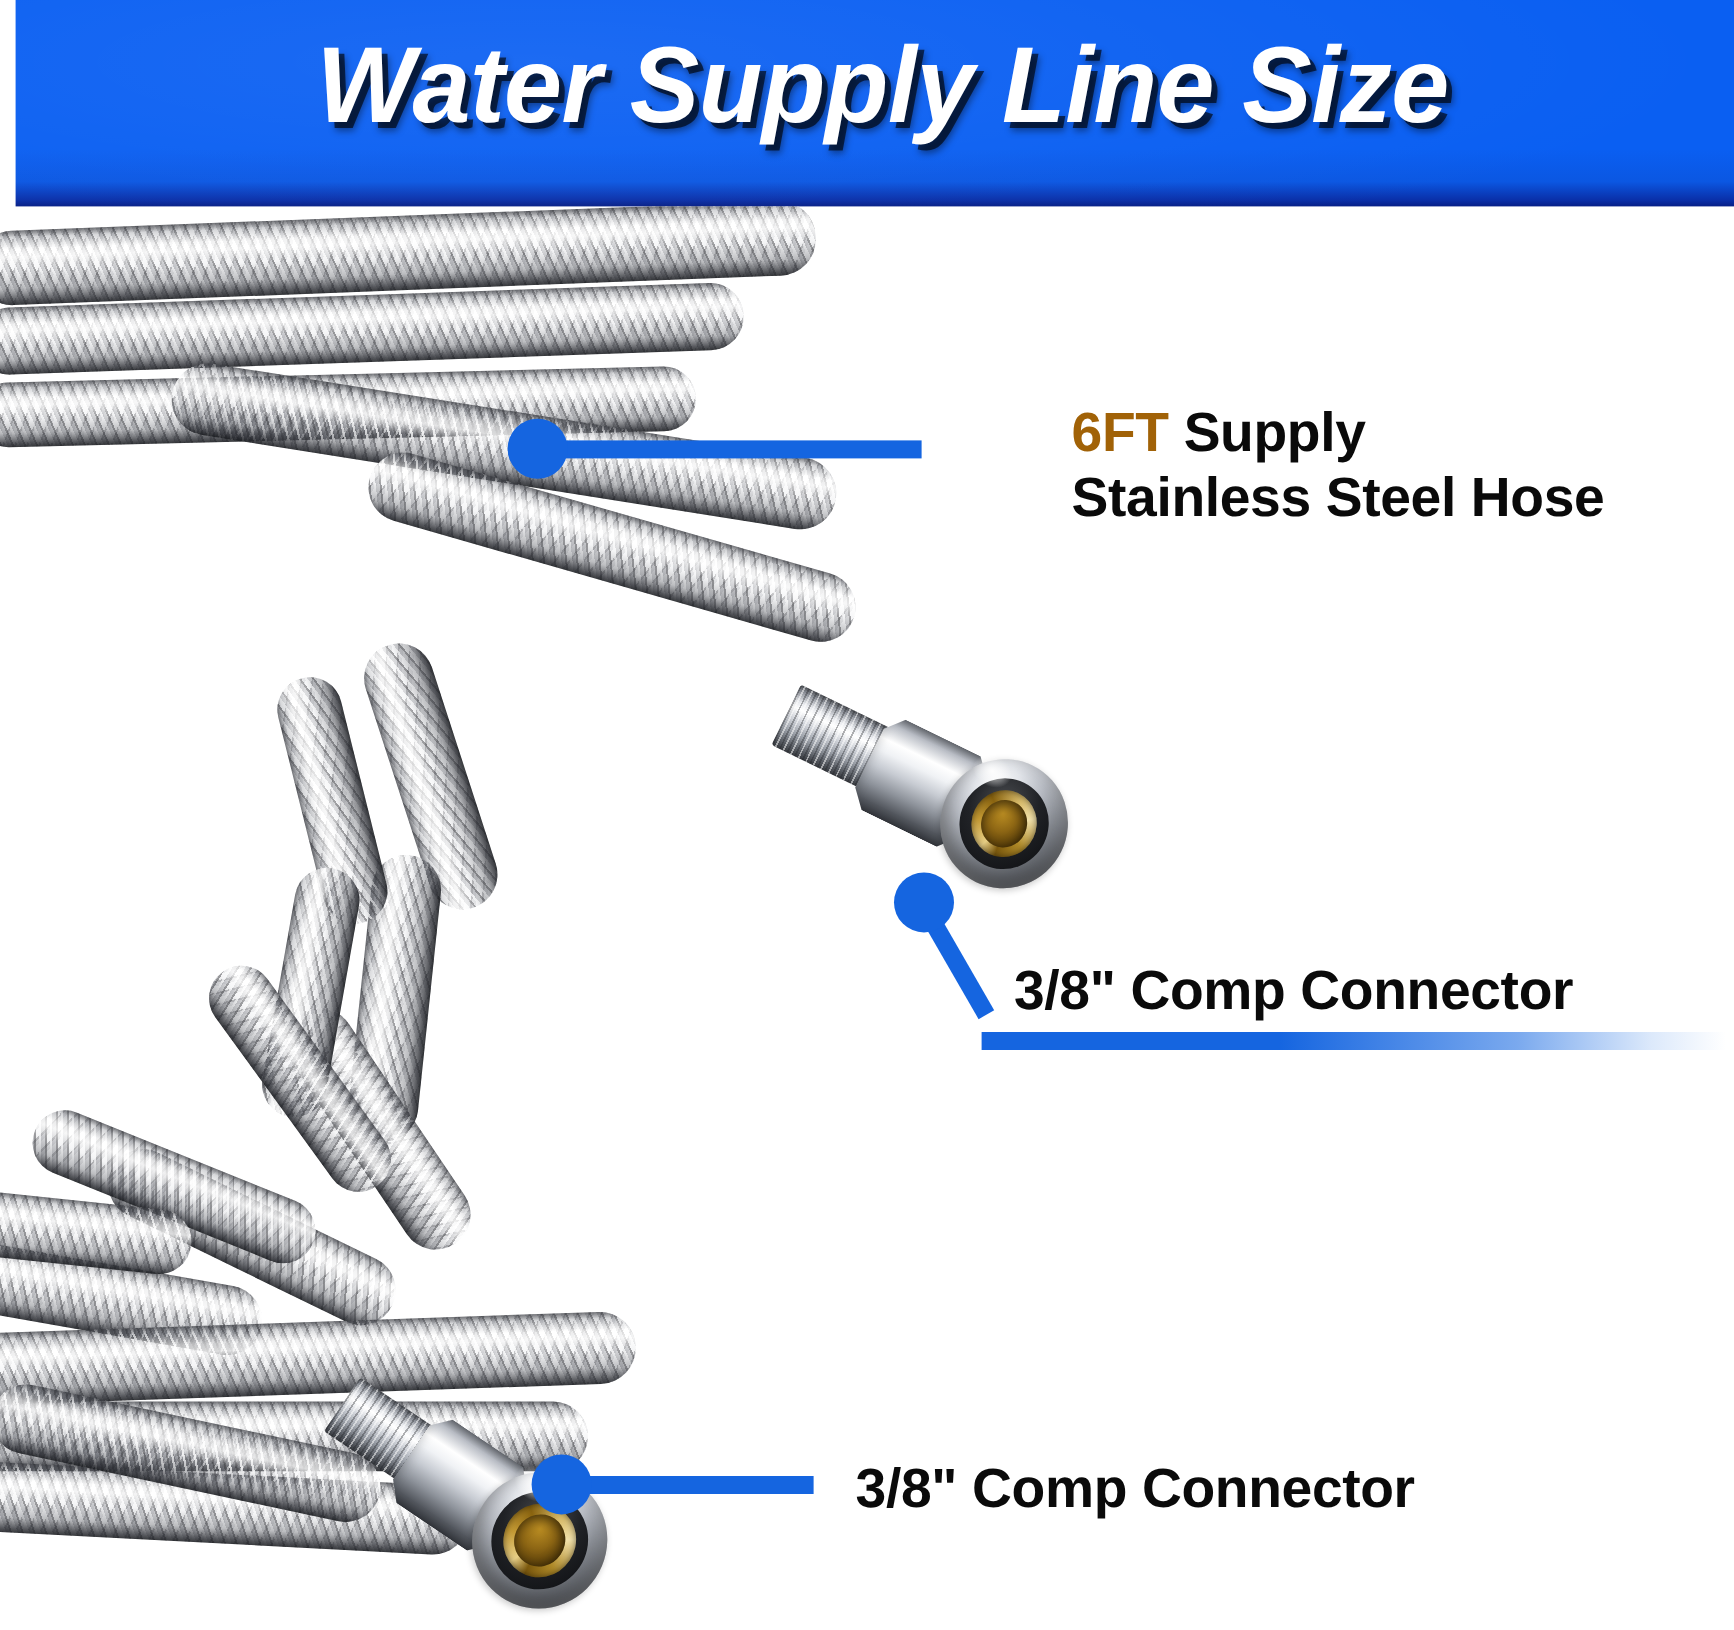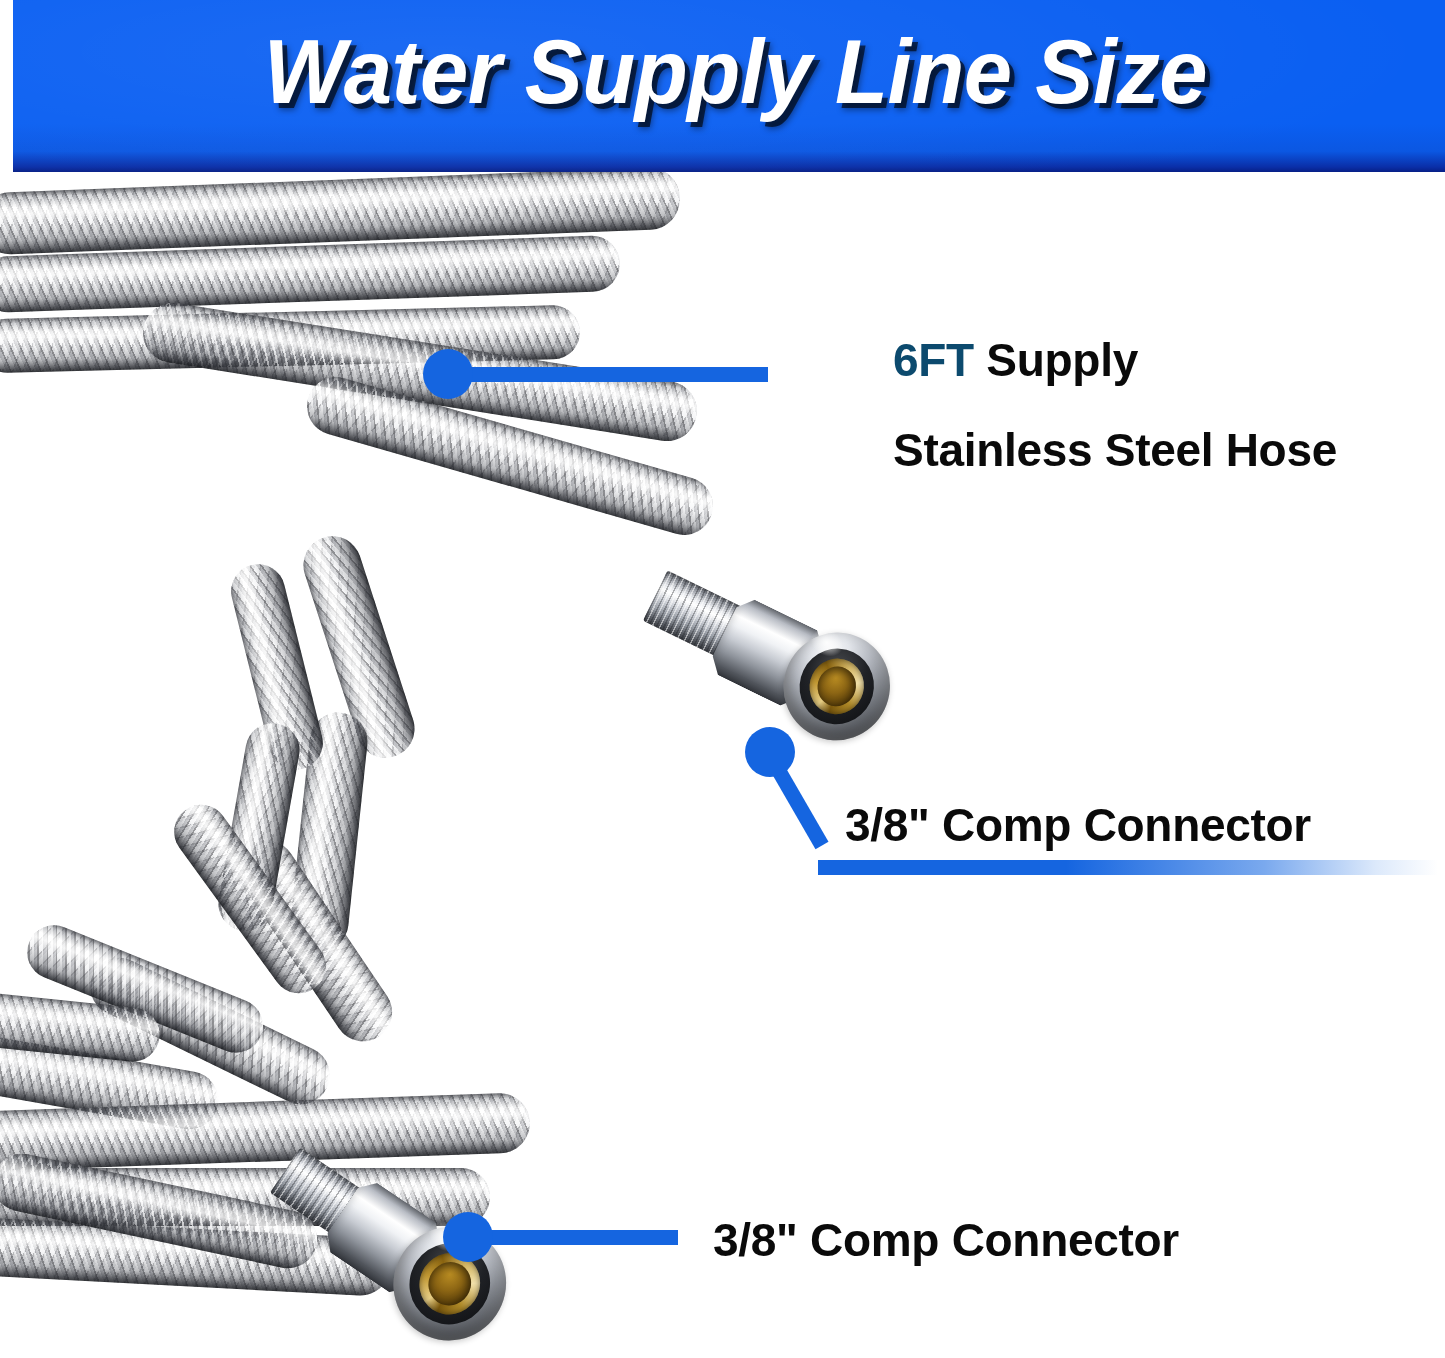--- a/index.html
+++ b/index.html
@@ -195,24 +195,24 @@
   .callout-text{
     position:absolute;
     color:#0a0a0a;
     font-family:"Liberation Sans","DejaVu Sans",sans-serif;
     font-weight:bold;
     line-height:1.18;
     letter-spacing:-0.3px;
     white-space:nowrap;
     user-select:none;
   }
-  .callout-text .hl{ color:#0c4a6e; }
+  .callout-text .hl{ color:#a16207; }
 
   #callout1-text{ left:893px; top:333px; font-size:46px; }
-  #callout1-text .l2{ display:block;margin-top:36px; }
+  #callout1-text .l2{ display:block; }
   #callout2-text{ left:845px; top:798px; font-size:46px; }
   #callout3-text{ left:713px; top:1213px; font-size:46px; }
 </style>
 </head>
 <body>
 
 <div id="page">
 
   <div id="banner">
     <div id="banner-sheen"></div>

